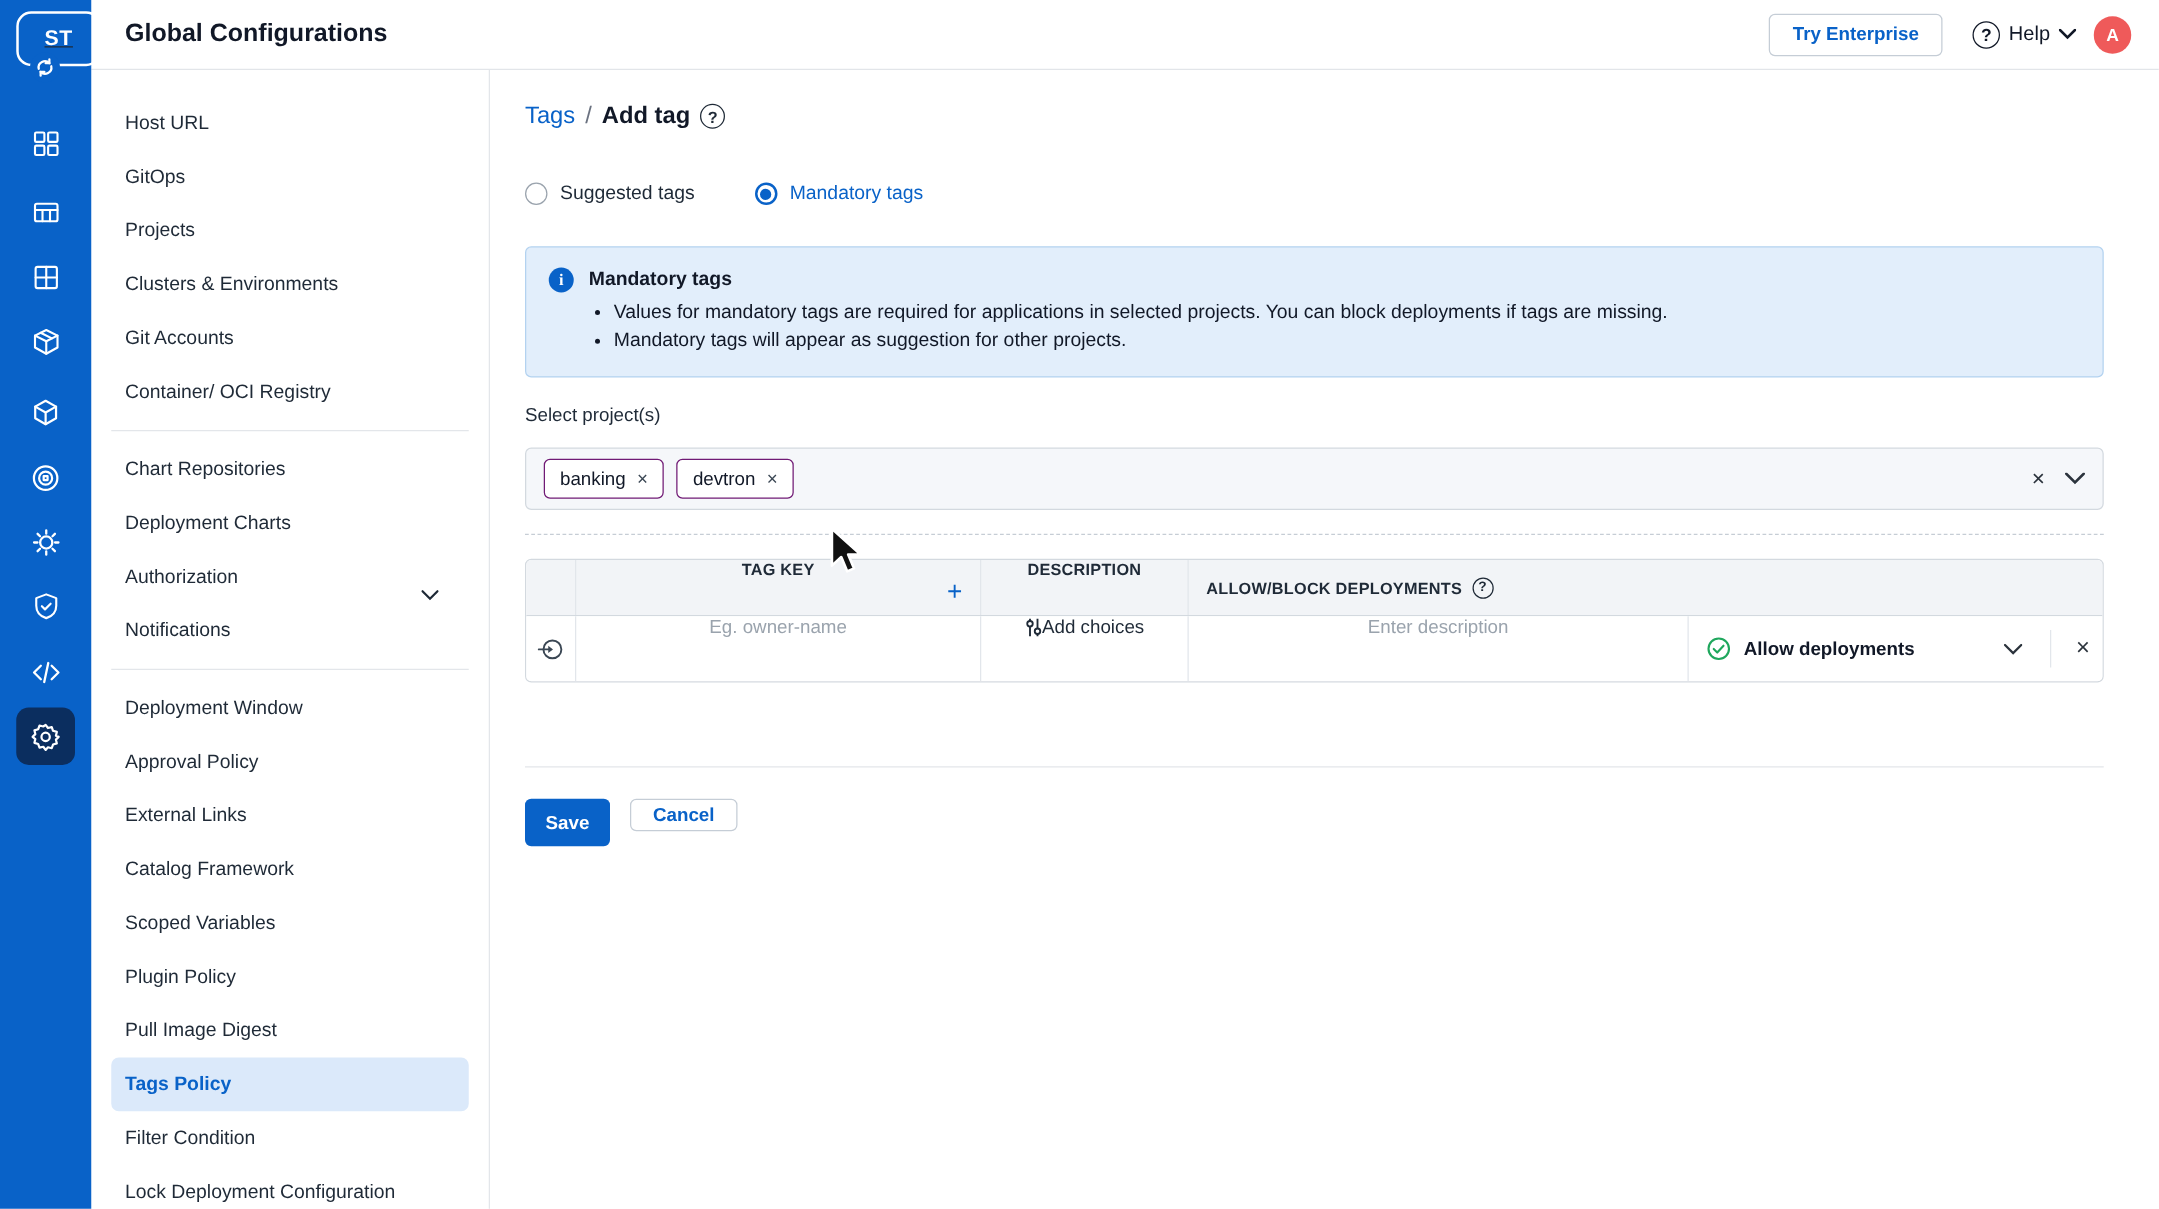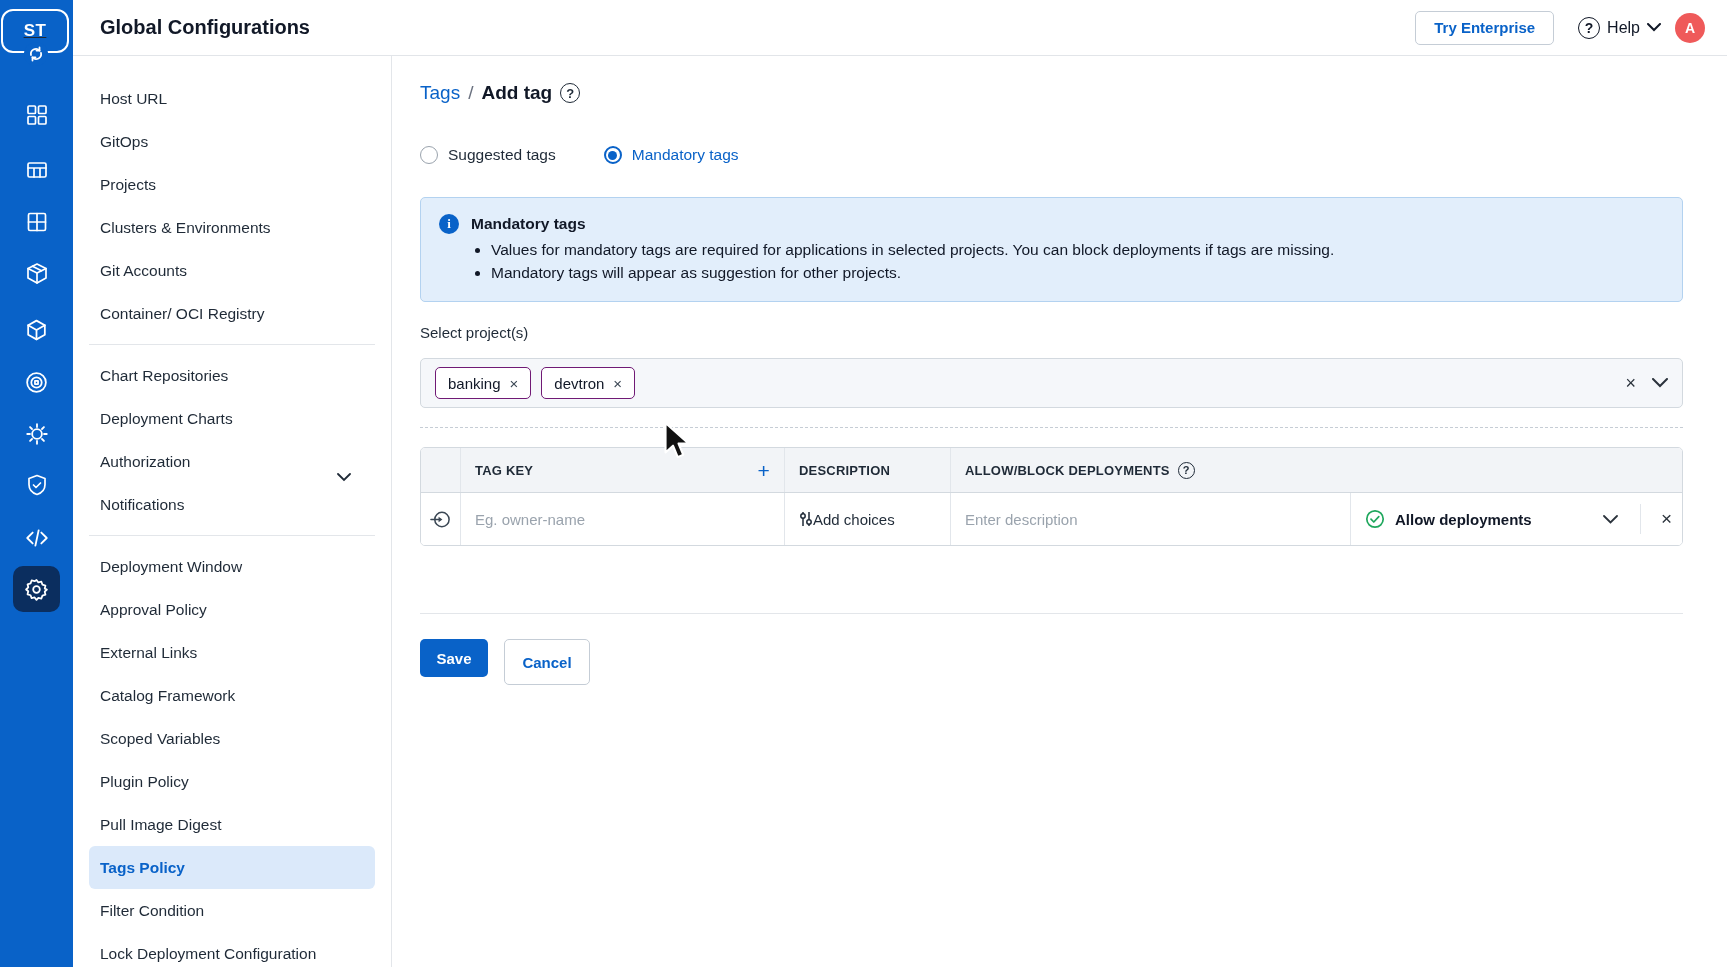--- a/index.html
+++ b/index.html
@@ -1,21 +1,21 @@
 <!DOCTYPE html>
 <html><head>
 <meta charset="utf-8">
 <style>
   * { margin:0; padding:0; box-sizing:border-box; }
   html,body { width:1727px; height:967px; overflow:hidden; background:#fff;
     font-family:"Liberation Sans", sans-serif; color:#1f2a37; }
 
   
   .rail { position:absolute; left:0; top:0; width:73px; height:967px; background:#0962c8; z-index:5; }
-  .logo-box { position:absolute; left:1px; top:9px; width:68px; height:44px;
+  .logo-box { position:absolute; left:13px; top:9px; width:68px; height:44px;
     border:2.5px solid #fff; border-radius:12px; display:flex; align-items:center; justify-content:center;text-decoration:underline; }
   .logo-box span { color:#fff; font-weight:700; font-size:17px; letter-spacing:.5px; }
   .logo-badge { position:absolute; left:24px; top:42px; width:24px; height:24px; border-radius:50%;
     background:#0962c8; display:flex; align-items:center; justify-content:center; }
   .rail-icon { position:absolute; left:0; width:73px; display:flex; justify-content:center; }
   .rail-icon svg { stroke:#fff; fill:none; stroke-width:1.7; stroke-linecap:round; stroke-linejoin:round; }
   .rail-active-bg { position:absolute; left:13px; top:566px; width:47px; height:46px;
     background:#0b2e5f; border-radius:10px; }
 
   
@@ -83,41 +83,41 @@
   .dashed-div { position:absolute; top:371px; left:28px; width:1263px; border-top:1px dashed #c6cdd5; }
 
   .tag-table { position:absolute; top:391px; left:28px; width:1263px; border:1px solid #d3d9df;
     border-radius:5px; overflow:hidden; background:#fff; }
   .t-row { display:grid; grid-template-columns:40px 324px 166px 400px 1fr; }
   .t-head { background:#f2f4f7; border-bottom:1px solid #d3d9df; height:45px; }
   .t-head .cell { font-size:13px; font-weight:700; color:#1f2a37; letter-spacing:.2px;
     display:flex; align-items:center; padding:0 14px; }
   .t-body { height:52px; background:#fff; }
   .cell { display:flex; align-items:center; padding:0 14px; min-width:0; }
-  .cell.b { border-right:1px solid #e2e6eb; }
+  .cell.b { border-right:1px solid #e2e6eb;flex-direction:column; }
   .plus { margin-left:auto; color:#0962c8; font-size:21px; font-weight:400; cursor:pointer; line-height:1; }
   .qs { width:17px; height:17px; border:1.5px solid #1f2a37; border-radius:50%; font-size:11px; font-weight:700;
     display:flex; align-items:center; justify-content:center; margin-left:8px; color:#1f2a37; }
   .placeholder { color:#9aa3ad; font-size:15px; }
   .addchoice { display:flex; align-items:center; gap:0; font-size:15px; color:#1f2a37; cursor:pointer; }
   .allow-cell { gap:10px; padding-right:10px; }
   .allow-text { font-size:15px; font-weight:600; color:#111827; }
   .allow-chev { margin-left:auto; cursor:pointer; display:flex; }
   .v-sep { width:1px; height:30px; background:#e2e6eb; margin:0 10px 0 12px; }
   .row-x { font-size:19px; color:#2b333c; cursor:pointer; }
 
   .propagate { position:absolute; top:514px; left:28px; font-size:15.5px; color:#111827; }
   .propagate b { font-weight:700; }
   .propagate a { color:#0962c8; text-decoration:none; cursor:pointer; }
   .solid-div { position:absolute; top:557px; left:28px; width:1263px; border-top:1px solid #e3e6ea; }
 
   .btn-row { position:absolute; top:583px; left:28px; display:flex; gap:16px; }
   .btn-save { width:68px; height:38px; background:#0962c8; border:none; border-radius:5px; color:#fff;
     font-size:15px; font-weight:700; cursor:pointer; font-family:"Liberation Sans",sans-serif; }
-  .btn-cancel { width:86px; height:46px; background:#fff; border:1px solid #c5cdd6; border-radius:5px;
+  .btn-cancel { width:86px; height:26px; background:#fff; border:1px solid #c5cdd6; border-radius:5px;
     color:#0962c8; font-size:15px; font-weight:700; cursor:pointer; font-family:"Liberation Sans",sans-serif; }
 
   .cursor { position:absolute; left:663px; top:421px; z-index:50; pointer-events:none; }
 </style>
 </head>
 <body>
 
 <div class="rail">
   <div class="logo-box">
     <span>ST</span>

